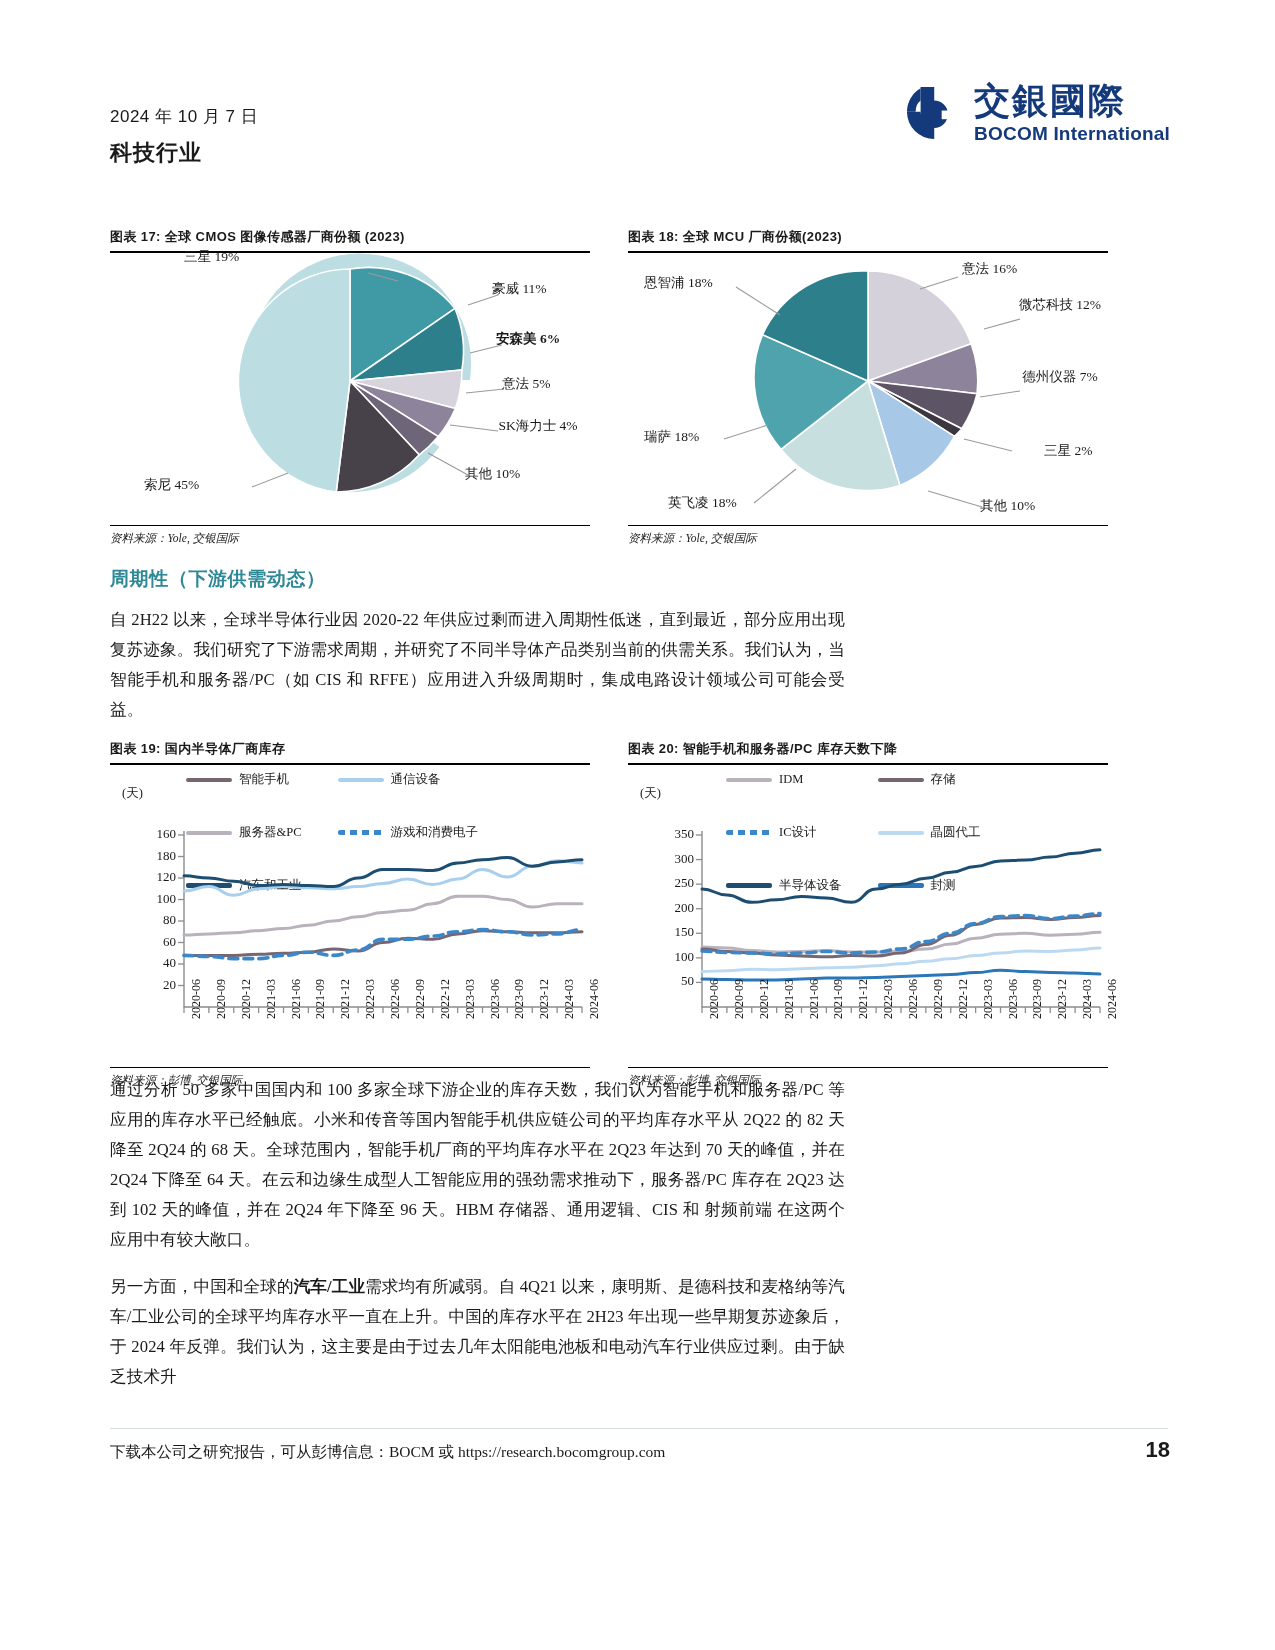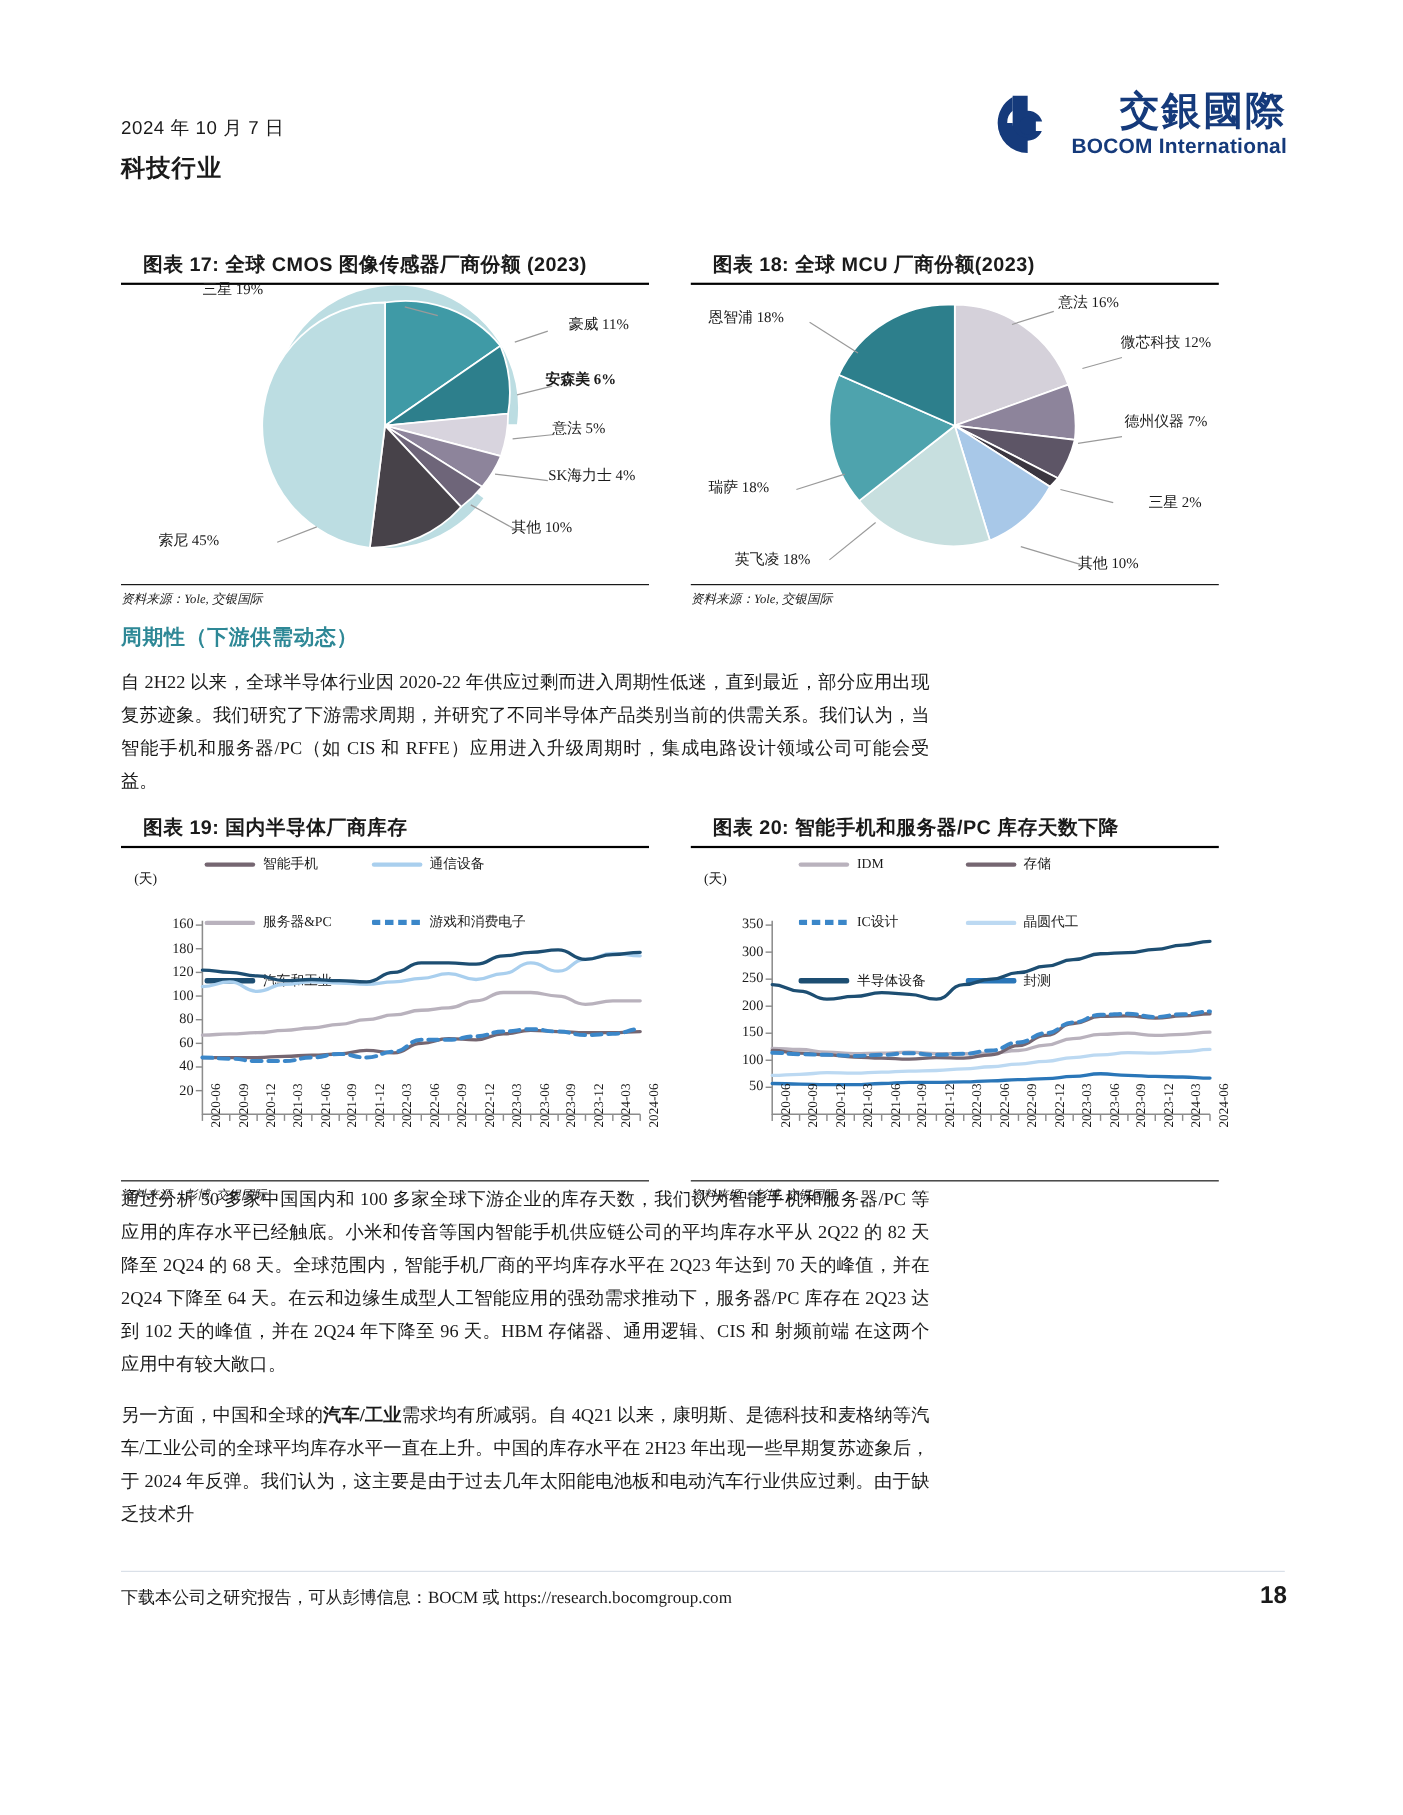--- a/index.html
+++ b/index.html
@@ -15,31 +15,30 @@
 
   .page { position:absolute; inset:0; }
 
   
   .hdr { position:absolute; left:110px; top:105px; }
   .hdr-date { font-size:17px; letter-spacing:.5px; color:#1a1a1a; font-family:"Liberation Sans", sans-serif; }
   .hdr-title { font-size:22px; font-weight:bold; margin-top:10px; letter-spacing:1px; font-family:"Liberation Sans", sans-serif;}
 
   .logo { position:absolute; right:105px; top:82px; display:flex; align-items:center; gap:10px; }
   .logo-mark { width:62px; height:62px; flex:none; }
-  .logo-txt { line-height:1;text-align:right; }
+  .logo-txt { line-height:1; }
   .logo-cn { font-size:36px; font-weight:bold; color:#153a7b; letter-spacing:2px; font-family:"Liberation Sans", sans-serif;}
   .logo-en { font-size:19px; font-weight:bold; color:#153a7b; letter-spacing:.2px; margin-top:5px; font-family:"Liberation Sans", sans-serif;}
 
   
   .exhibit { position:absolute; }
   .ex-title {
-    font-size:18px; font-weight:bold; letter-spacing:.4px;
+    font-size:13px; font-weight:bold; letter-spacing:.4px;
     font-family:"Liberation Sans", sans-serif;
     padding-bottom:5px;
-    margin-left:20px;
   }
   .ex-rule { border-top:2.2px solid #000; }
   .ex-body { position:relative; }
   .ex-rule-bot { border-top:1.6px solid #000; }
   .ex-src {
     font-size:11.5px; font-style:italic; color:#222;
     padding-top:5px; font-family:"Liberation Serif", serif;
   }
 
   
@@ -132,21 +131,21 @@
           <path d="M288 28 L258 20"></path>
           <path d="M358 52 L388 42"></path>
           <path d="M360 100 L392 92"></path>
           <path d="M356 140 L394 136"></path>
           <path d="M340 172 L388 178"></path>
           <path d="M318 200 L358 222"></path>
           <path d="M178 220 L142 234"></path>
         </g>
       </svg>
       <div class="pie-lbl" style="left:74px; top:-4px;">三星 19%</div>
-      <div class="pie-lbl" style="left:382px; top:28px;margin-left:25px;">豪威 11%</div>
+      <div class="pie-lbl" style="left:382px; top:28px;">豪威 11%</div>
       <div class="pie-lbl" style="left:386px; top:78px;font-weight:bold;">安森美 6%</div>
       <div class="pie-lbl" style="left:392px; top:123px;">意法 5%</div>
       <div class="pie-lbl ctr" style="left:384px; top:165px; width:88px;">SK海力士 4%</div>
       <div class="pie-lbl" style="left:355px; top:213px;">其他 10%</div>
       <div class="pie-lbl" style="left:34px; top:224px;">索尼 45%</div>
     </div>
     <div class="ex-rule-bot"></div>
     <div class="ex-src">资料来源：Yole, 交银国际</div>
   </div>
 

